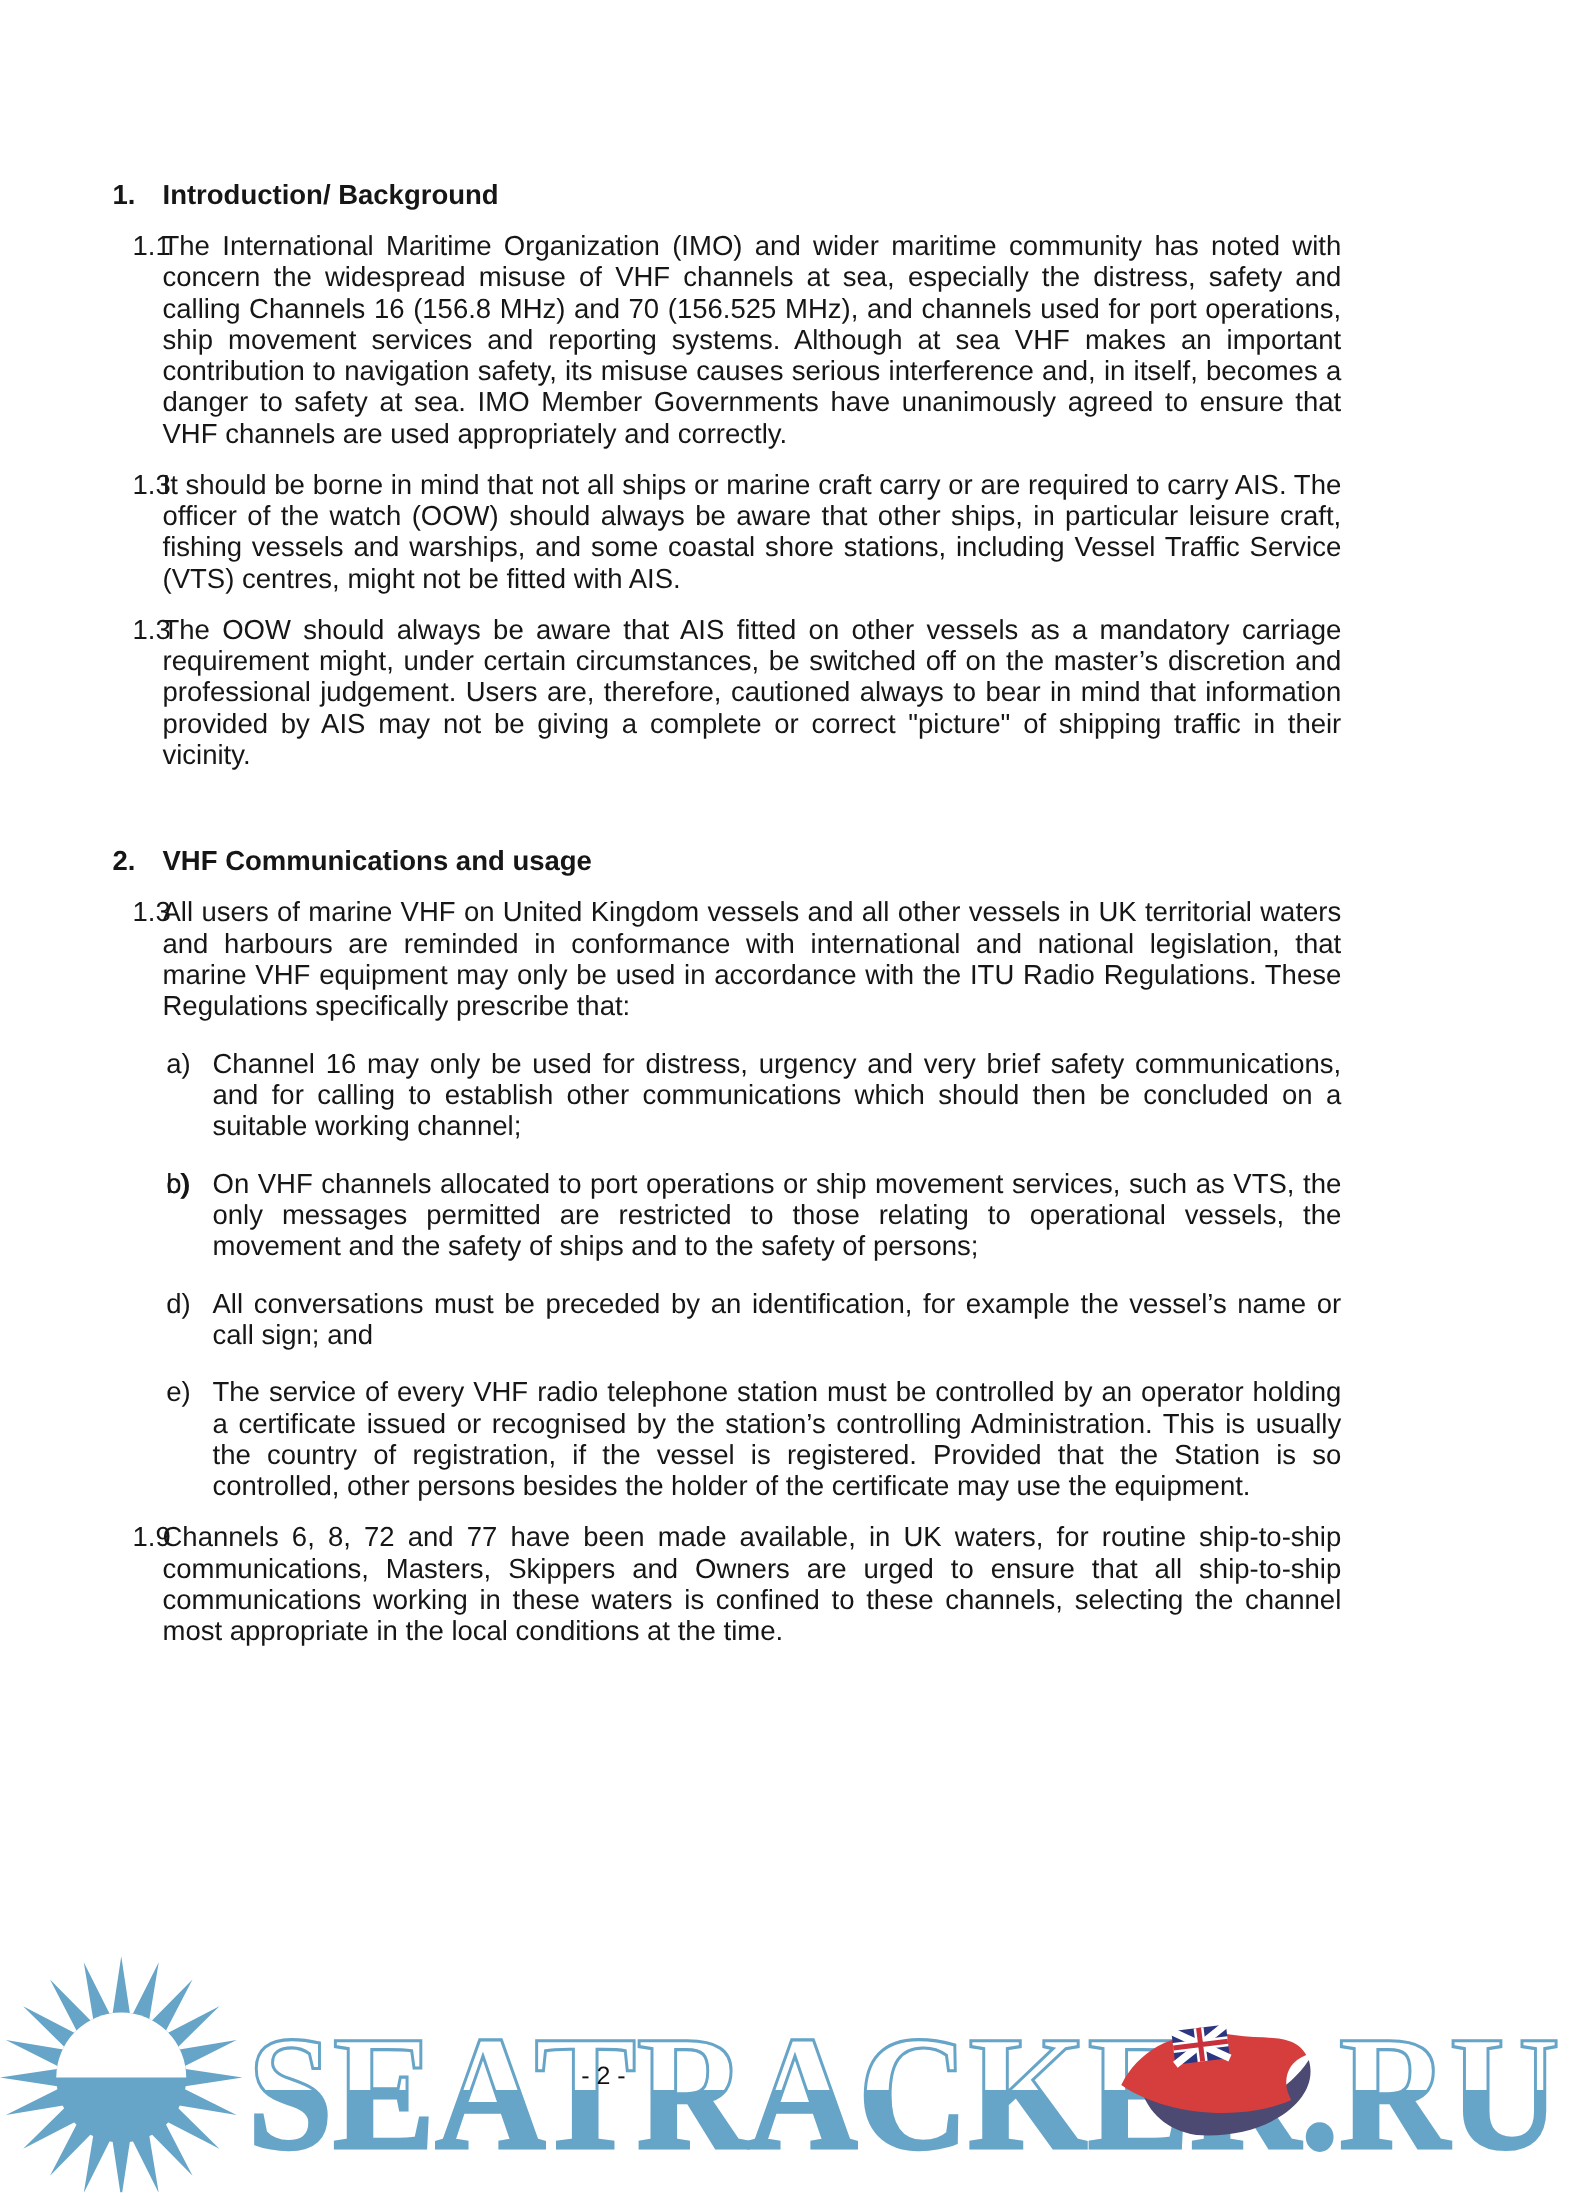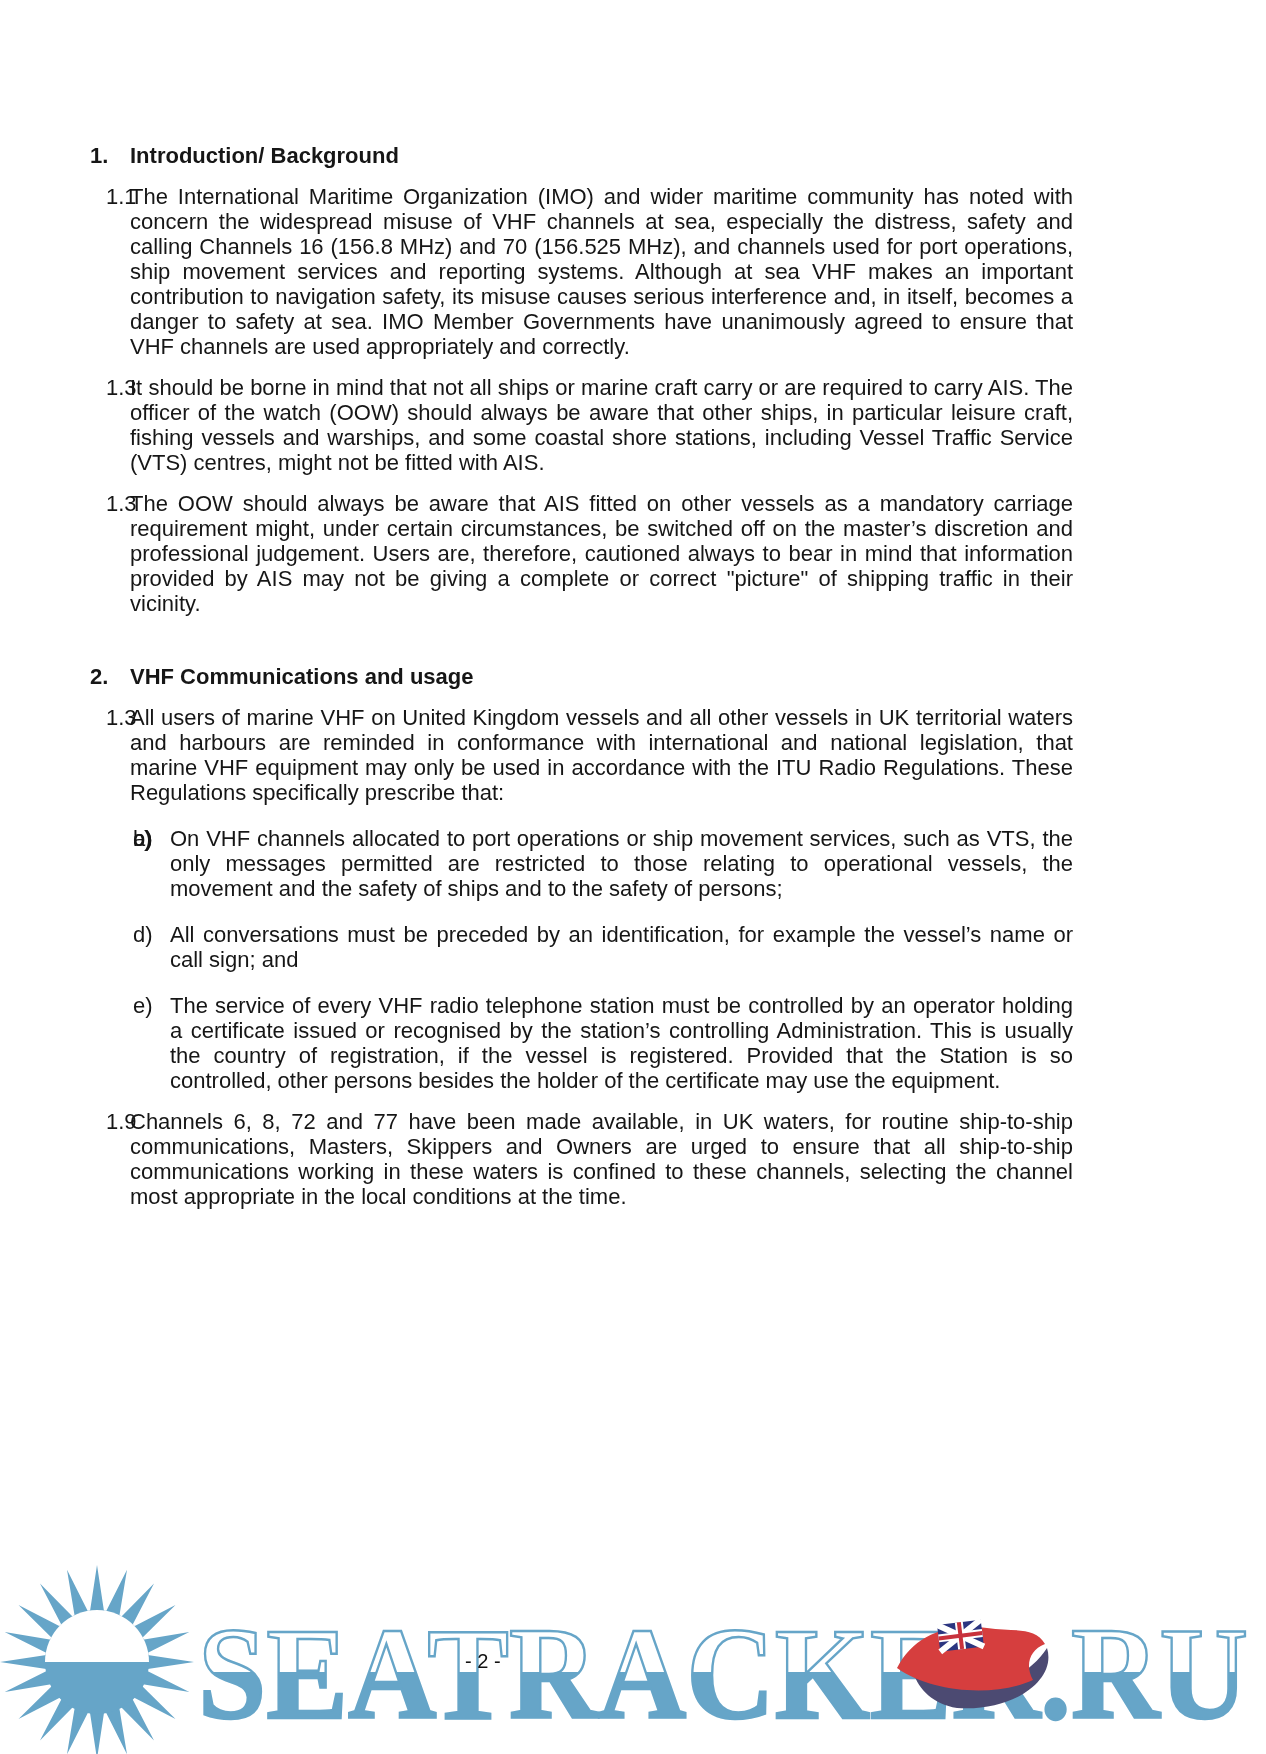--- a/index.html
+++ b/index.html
@@ -15,21 +15,21 @@
   .content {
     position: absolute;
     left: 90px; top: 143px;
     width: 983px;
     font-size: 22px;
     line-height: 25px;
     z-index: 2;
   }
   .heading { font-weight: bold; }
   .heading .hnum { display: inline-block; width: 40px; }
-  .heading-2 { margin-top: 48px; }
+  .heading-2 { margin-top: 60px; }
   .para {
     position: relative;
     padding-left: 40px;
     text-align: justify;
     margin-top: 16px;
   }
   .para .pnum { position: absolute; left: 16px; top: 0; }
   .sub {
     position: relative;
     padding-left: 80px;
@@ -91,21 +91,21 @@
 
   <div class="heading heading-2">
     <span class="hnum">2.</span><span class="htitle">VHF Communications and usage</span>
   </div>
 
   <div class="para">
     <span class="pnum">1.3</span><span>All users of marine VHF on United Kingdom vessels and all other vessels in UK territorial waters and harbours are reminded in conformance with international and national legislation, that marine VHF equipment may only be used in accordance with the ITU Radio Regulations. These Regulations specifically prescribe that:</span>
   </div>
 
   <div class="sub">
-    <span class="snum">a)</span>
+    <span class="snum">a)</span><span>Channel 16 may only be used for distress, urgency and very brief safety communications, and for calling to establish other communications which should then be concluded on a suitable working channel;</span>
   </div>
 
   <div class="sub">
     <span class="snum">b)</span>
   </div>
 
   <div class="sub">
     <span class="snum">c)</span><span>On VHF channels allocated to port operations or ship movement services, such as VTS, the only messages permitted are restricted to those relating to operational vessels, the movement and the safety of ships and to the safety of persons;</span>
   </div>
 

